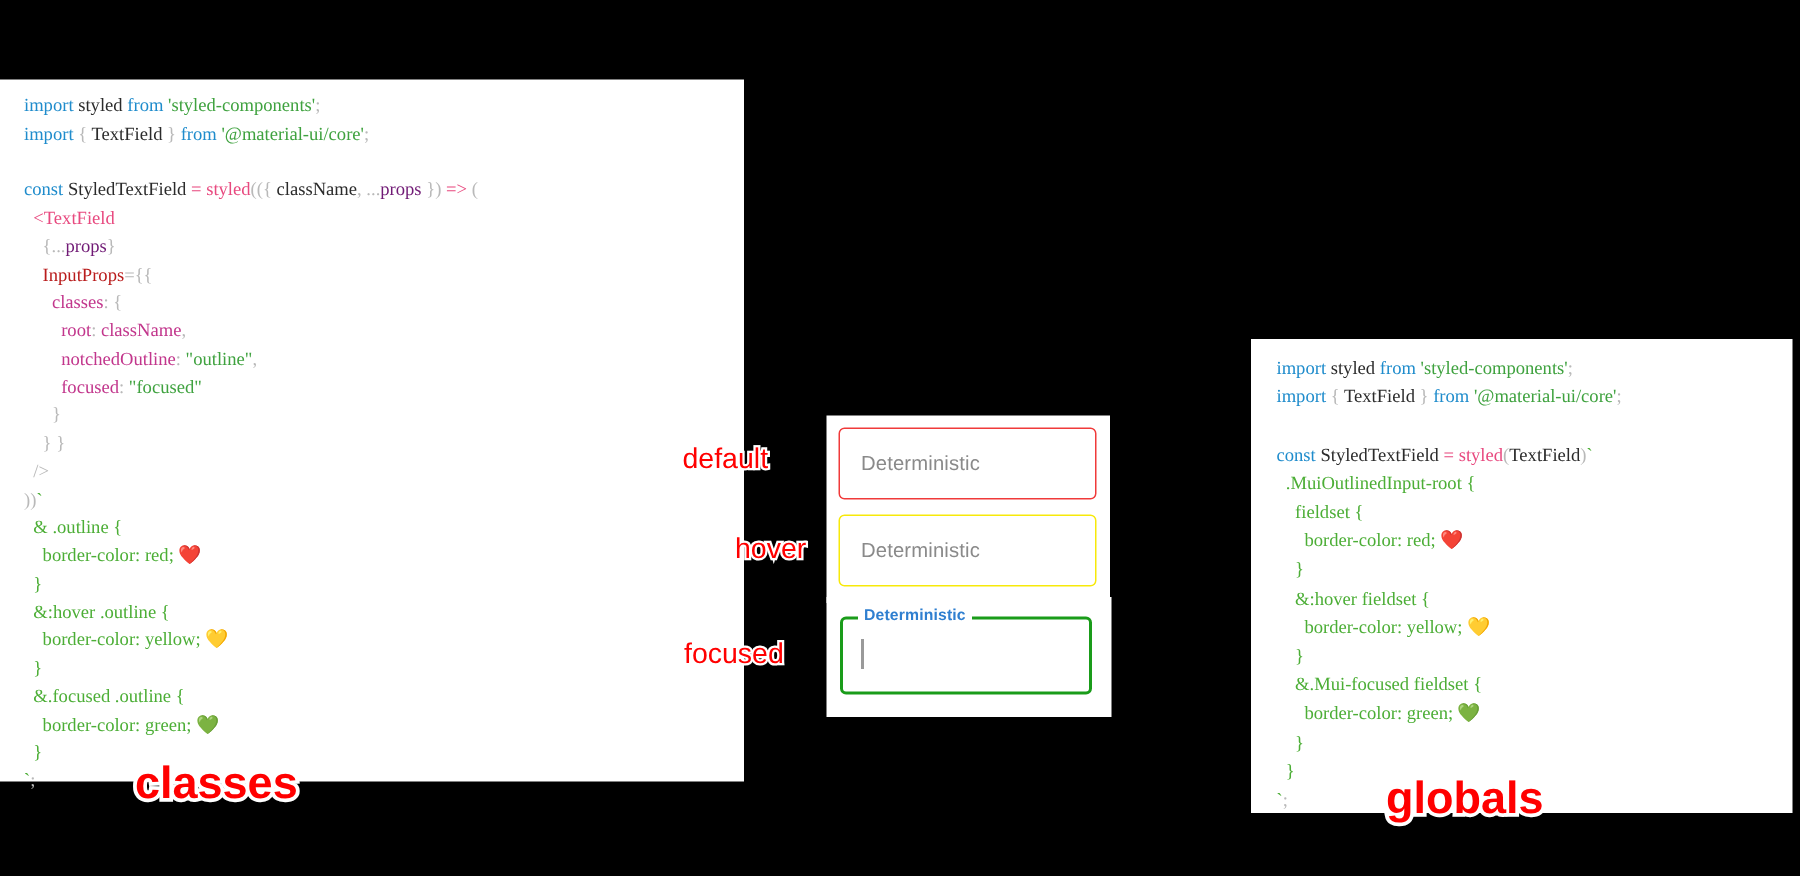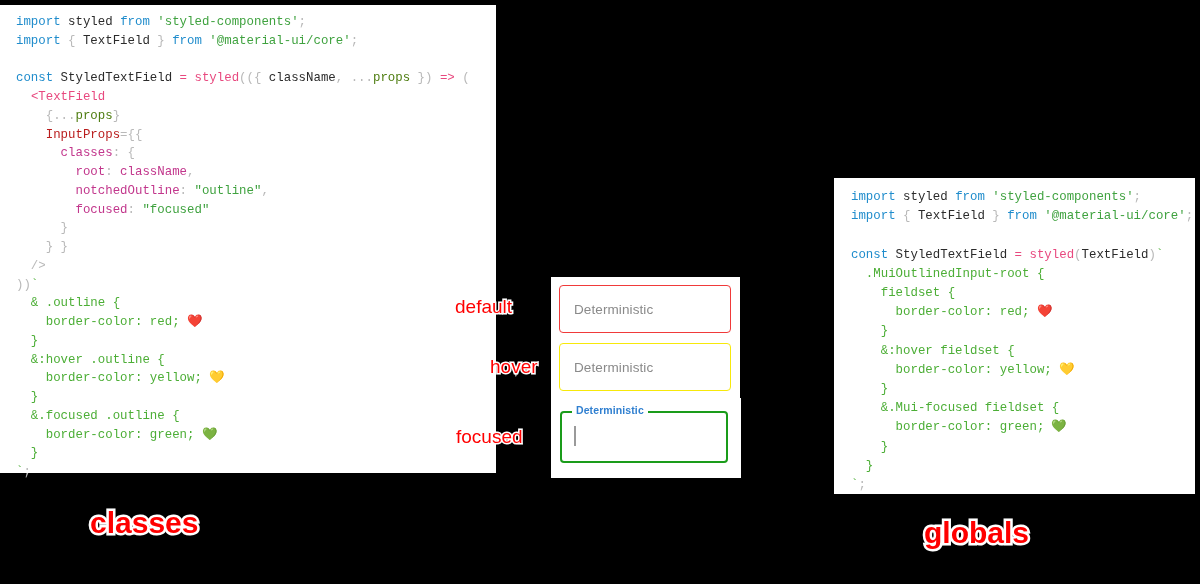--- a/index.html
+++ b/index.html
@@ -12,38 +12,39 @@
     height: 584px;
     position: relative;
     overflow: hidden;
     font-family: "Liberation Sans", sans-serif;
   }
 
   
   .code-panel {
     position: absolute;
     background: #ffffff;
-    font-family: Liberation Mono, monospace;
+    font-family: Liberation Serif, serif;
     white-space: pre;
     box-sizing: border-box;
+    margin-top: 48px;
   }
   .code-panel .line {
     display: block;
     white-space: pre;
   }
 
   
   .t-kw    { color: #1f8ccc; }   
   .t-id    { color: #2b2b2b; }   
   .t-str   { color: #3fa23f; }   
   .t-punct { color: #b9b9b9; }   
   .t-fn    { color: #e8497f; }   
   .t-attr  { color: #b91c1c; }   
   .t-prop  { color: #c2368c; }   
-  .t-var   { color: #4d7c0f; text-align: center; }   
+  .t-var   { color: #701a75; text-align: center; }   
   .t-css   { color: #4cae36; }   
 
   
   #panel-classes {
     left: 0;
     top: 5px;
     width: 496px;
     height: 468px;
     padding: 8px 0 0 16px;
     font-size: 12.4px;

